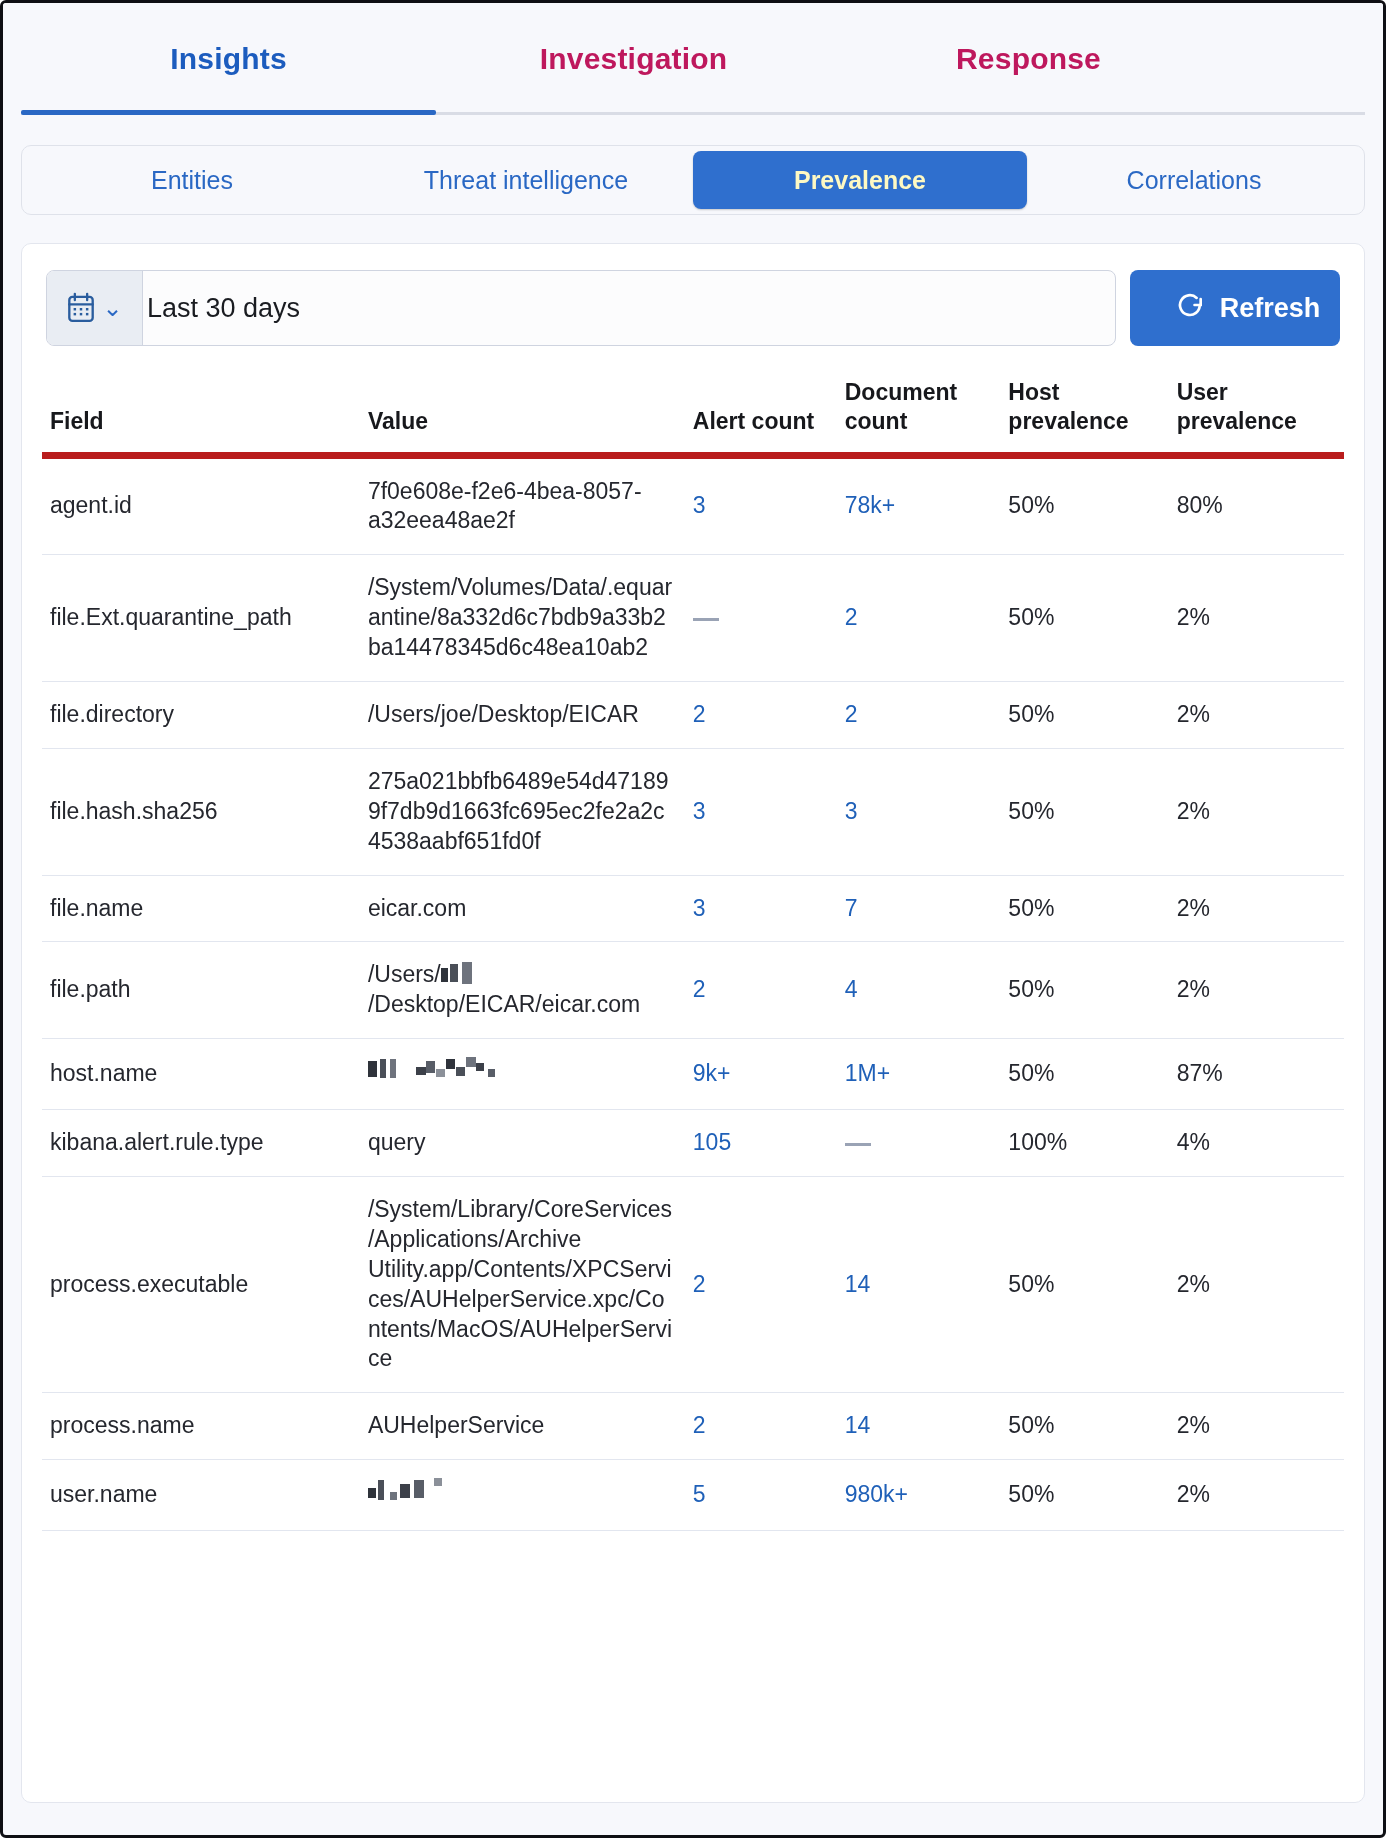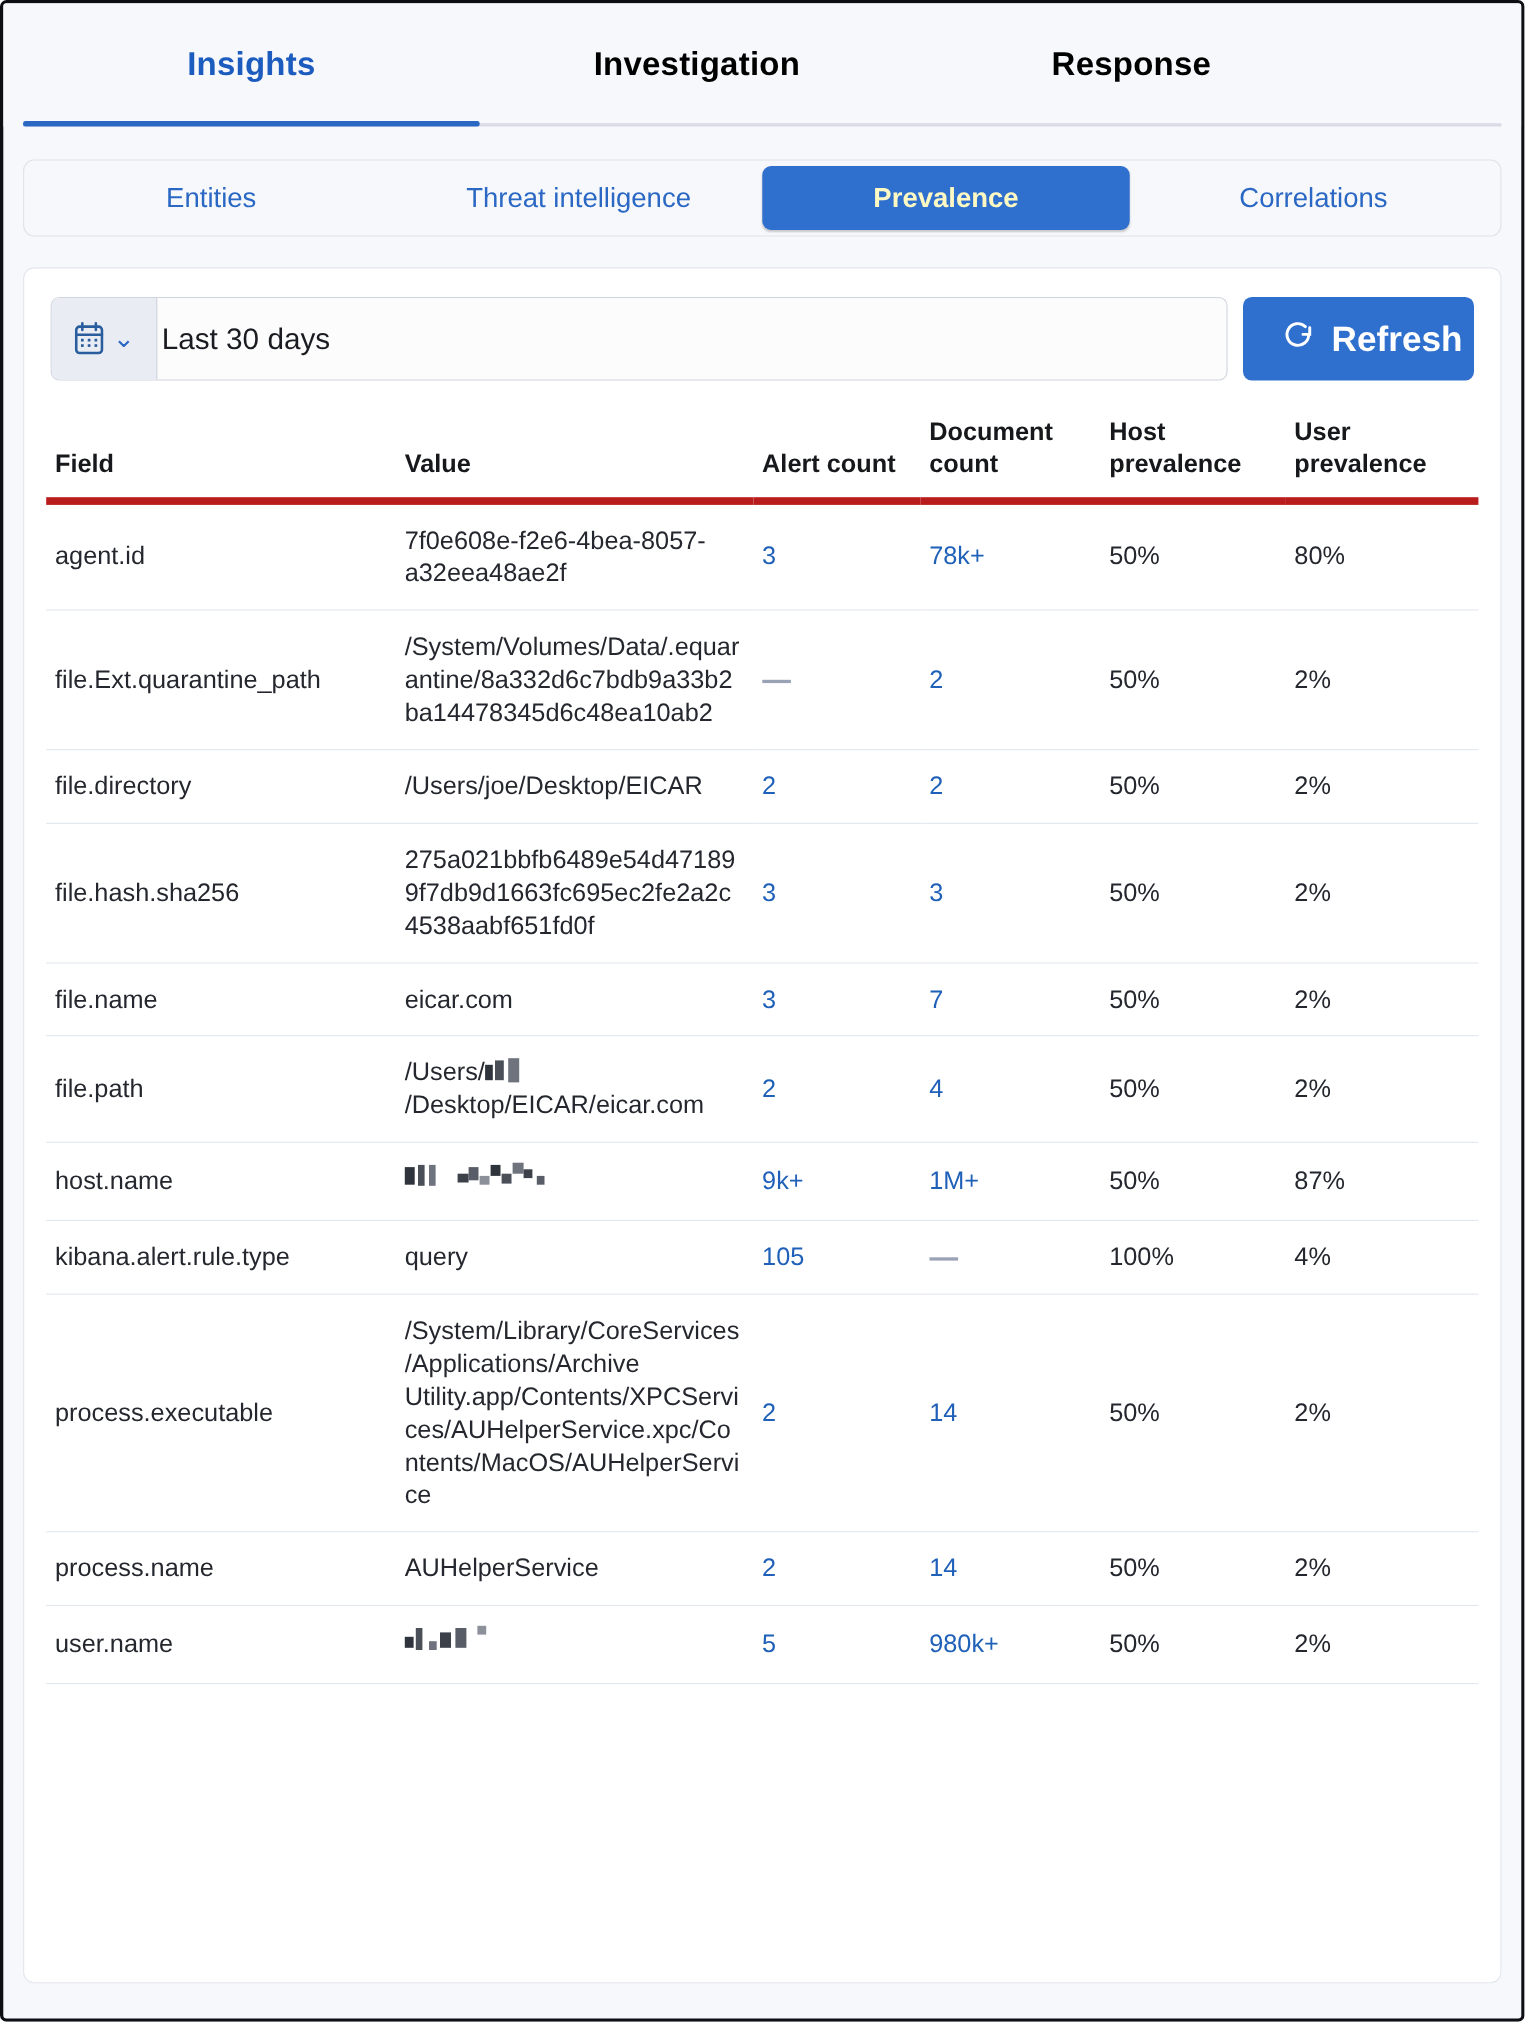--- a/index.html
+++ b/index.html
@@ -26,21 +26,21 @@
     height: 112px;
     align-items: center;
     background: #f7f8fc;
     padding: 0 18px;
   }
   .toptab {
     flex: 0 0 auto;
     text-align: center;
     font-size: 30px;
     font-weight: bold;
-    color: #000000;
+    color: #be185d;
     letter-spacing: 0.2px;
     cursor: pointer;
     user-select: none;
   }
   .toptab.t1 { width: 415px; color: #1c5cbe; }
   .toptab.t2 { width: 395px; }
   .toptab.t3 { width: 395px; }
   .toptabs-underline {
     position: absolute;
     left: 18px;
@@ -137,21 +137,21 @@
     padding-left: 4px;
     font-size: 27px;
     color: #1a1c21;
   }
   .refresh {
     width: 210px;
     background: #2f6fce;
     border: none;
     border-radius: 8px;
     color: #fff;
-    font-size: 32px;
+    font-size: 27px;
     font-weight: bold;
     font-family: "Liberation Sans", sans-serif;
     display: flex;
     align-items: center;
     justify-content: center;
     gap: 14px;
     cursor: pointer;
     padding-left: 24px;
   }
 

